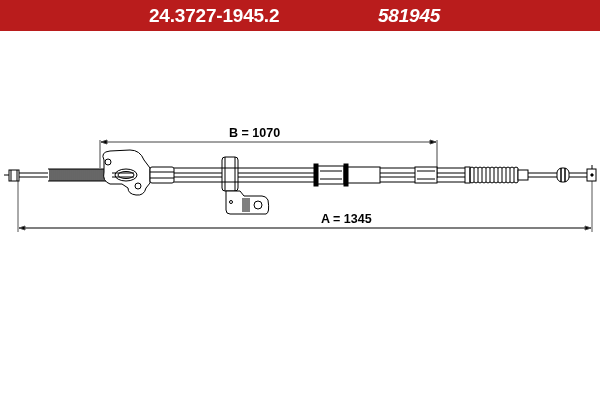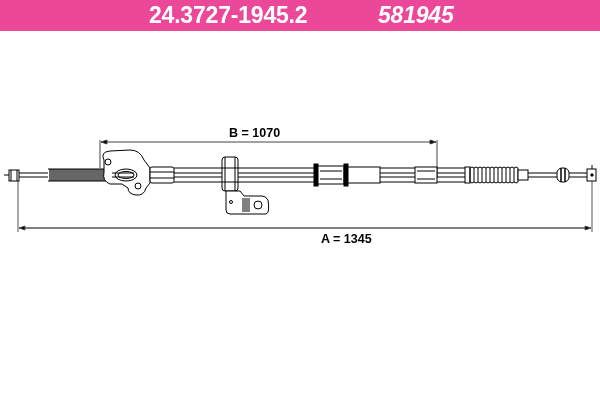--- a/index.html
+++ b/index.html
@@ -1,31 +1,31 @@
 <!DOCTYPE html>
 <html><head>
 <meta charset="utf-8">
 <style>
   html, body { margin: 0; padding: 0; background: #ffffff; }
   body { width: 600px; height: 400px; position: relative; overflow: hidden; font-family: "Liberation Sans", sans-serif; }
-  .header { position: absolute; left: 0; top: 0; width: 600px; height: 31px; background: #ec4899; color: #ffffff; font-weight: bold; font-size: 23px; line-height: 31px; }
+  .header { position: absolute; left: 0; top: 0; width: 600px; height: 31px; background: #b91c1c; color: #ffffff; font-weight: bold; font-size: 19px; line-height: 31px; }
   .header .part { position: absolute; left: 149px; top: 0; letter-spacing: -0.2px; }
   .header .ref { position: absolute; left: 378px; top: 0; letter-spacing: -0.2px; font-style: italic; }
   .dim-label { position: absolute; font-weight: bold; font-size: 12.5px; color: #000; white-space: nowrap; }
 </style>
 </head>
 <body>
 
 <div class="header">
   <span class="part">24.3727-1945.2</span>
   <span class="ref">581945</span>
 </div>
 
 <div class="dim-label" style="left:229px; top:126px;">B = 1070</div>
-<div class="dim-label" style="left:321px; top:212px;margin-top:20px;">A = 1345</div>
+<div class="dim-label" style="left:321px; top:212px;">A = 1345</div>
 
 <svg width="600" height="400" style="position:absolute;left:0;top:0;" xmlns="http://www.w3.org/2000/svg">
   <g fill="none" stroke="#000" stroke-width="1">
 
     <g stroke="#444">
       <line x1="100" y1="140" x2="100" y2="168"></line>
       <line x1="437" y1="140" x2="437" y2="178"></line>
       <line x1="101" y1="142" x2="436" y2="142"></line>
       <polygon points="101,142 107,140 107,144" fill="#000"></polygon>
       <polygon points="436,142 430,140 430,144" fill="#000"></polygon>

